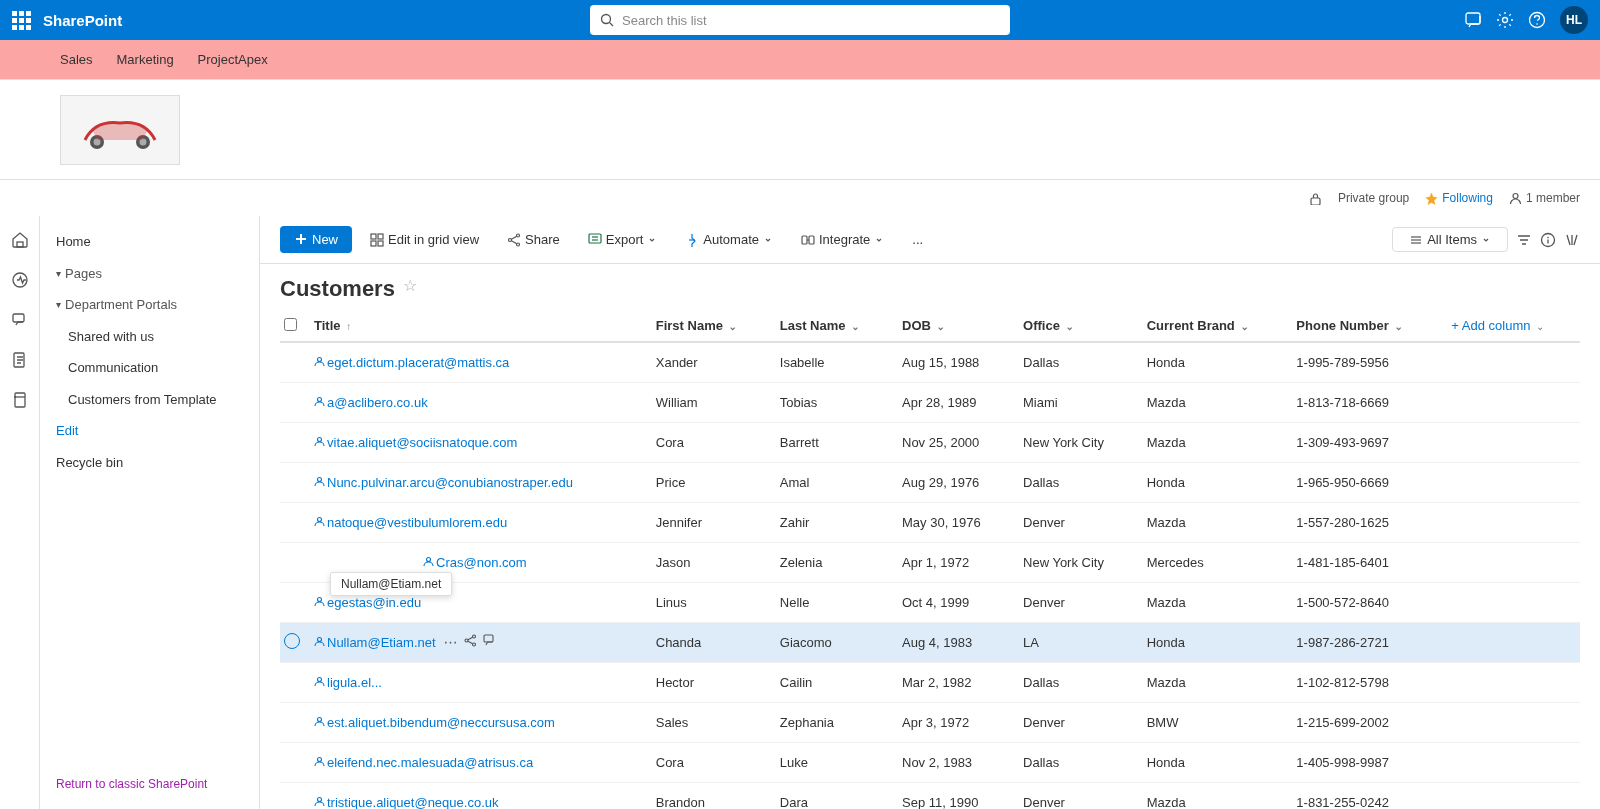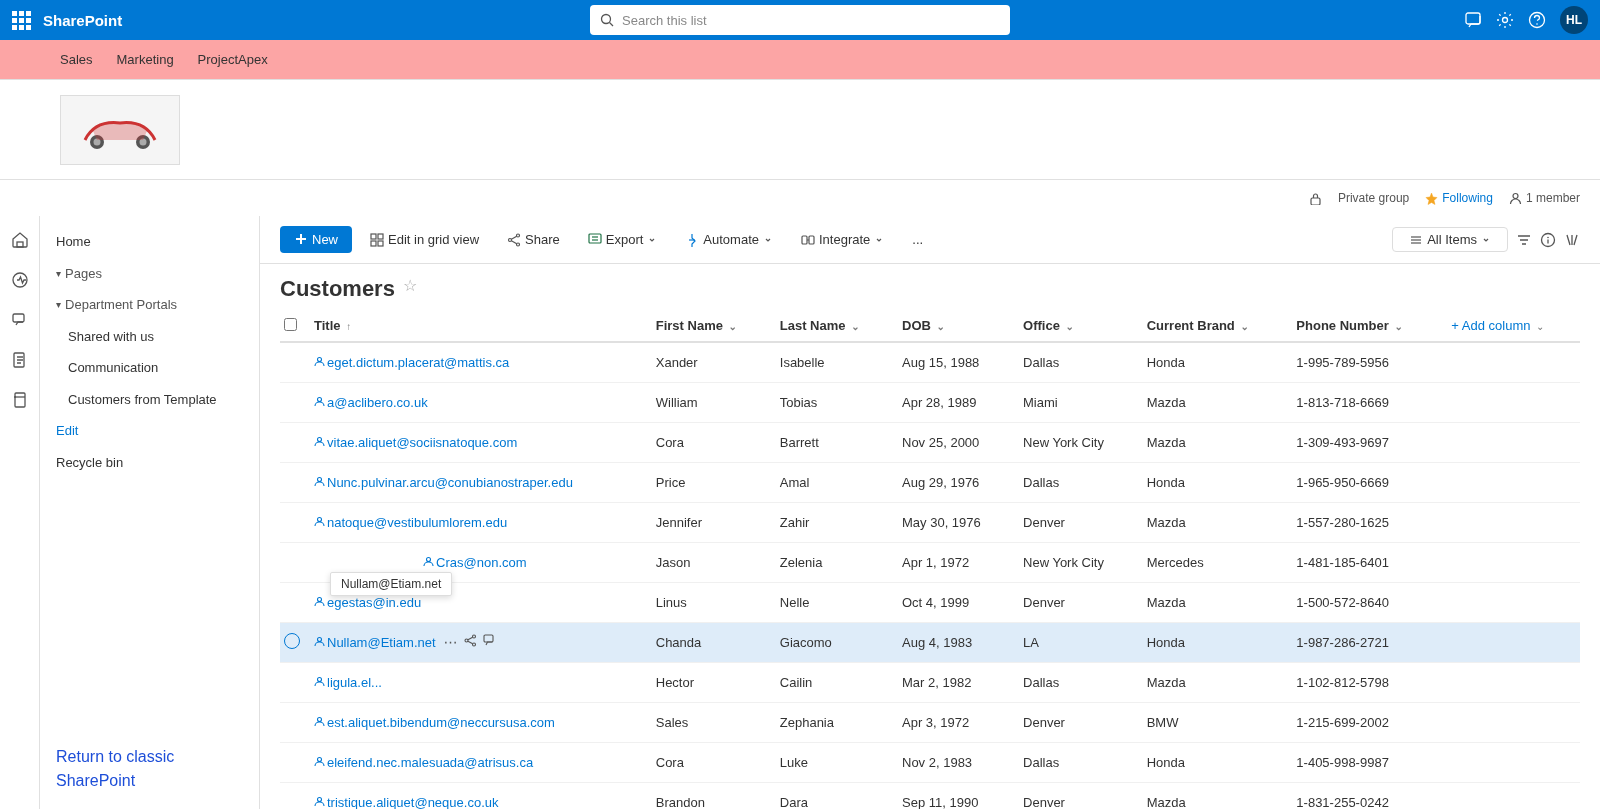--- a/index.html
+++ b/index.html
@@ -415,21 +415,21 @@
     <div class="nav-item section-header">
       <span class="chevron">▾</span>
       <span>Department Portals</span>
     </div>
     <div class="nav-item" style="padding-left:28px;">Shared with us</div>
     <div class="nav-item" style="padding-left:28px;">Communication</div>
     <div class="nav-item" style="padding-left:28px;">Customers from Template</div>
     <div class="nav-item edit-link">Edit</div>
     <div class="nav-item">Recycle bin</div>
     <div style="position:absolute;bottom:10px;left:0;right:0;">
-      <div class="nav-item" style="color:#1d4ed8;font-size:16px;">Return to classic SharePoint</div>
+      <div class="nav-item" style="color:#a21caf;font-size:12px;">Return to classic SharePoint</div>
     </div>
   </div>
 
   <div class="content-area">
 
     <div class="toolbar">
       <button class="btn-new">
         <svg width="14" height="14" viewBox="0 0 14 14" fill="none">
             <line x1="7" y1="2" x2="7" y2="12" stroke="white" stroke-width="2"></line>
             <line x1="2" y1="7" x2="12" y2="7" stroke="white" stroke-width="2"></line>

